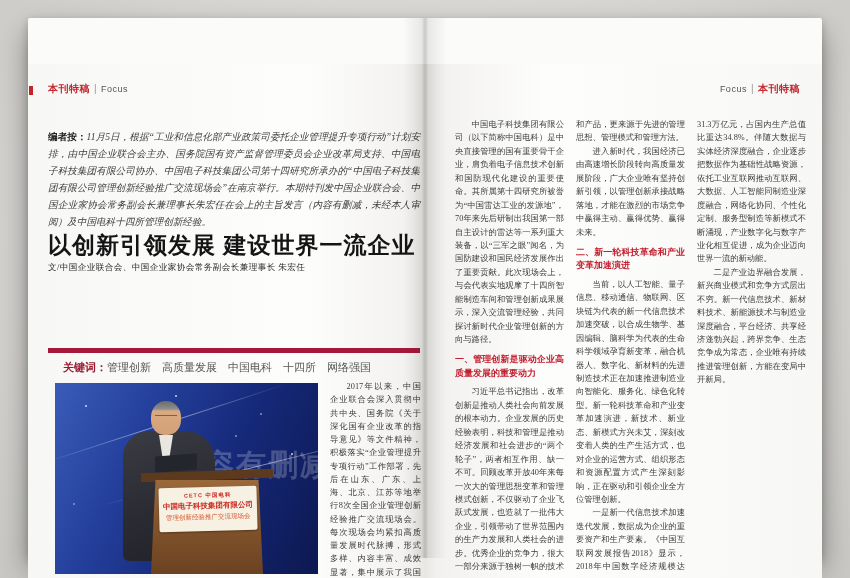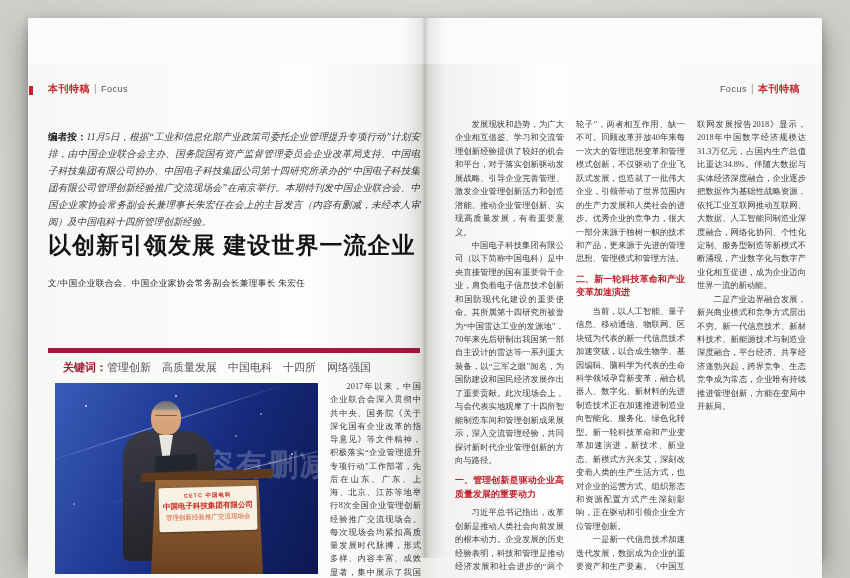--- a/index.html
+++ b/index.html
@@ -21,21 +21,21 @@
   .hdr .en{color:#555;font-size:9px;}
   .hdr-left{left:20px;}
   .hdr-right{right:22px;text-align:right;}
 
   .editor-note{position:absolute;left:20px;top:64px;width:372px;font-size:9.6px;line-height:1.78;
                color:#3c3c3c;text-align:justify;font-style:italic;}
   .editor-note .lbl{font-weight:bold;font-style:normal;color:#222;}
 
   .headline{position:absolute;left:20px;top:166px;width:372px;font-family:"Liberation Sans",sans-serif;
             font-size:23px;font-weight:900;color:#141414;letter-spacing:1px;white-space:nowrap;}
-  .byline{position:absolute;left:20px;top:214px;width:372px;font-size:8.6px;color:#2b2b2b;letter-spacing:0.4px;}
+  .byline{position:absolute;left:20px;top:198px;width:372px;font-size:8.6px;color:#2b2b2b;letter-spacing:0.4px;}
 
   .kw-bar{position:absolute;left:20px;top:284px;width:372px;height:5px;background:#a6183b;}
   .kw-line{position:absolute;left:35px;top:296px;width:372px;font-size:11px;color:#555;}
   .kw-line .lbl{color:#9a1b31;font-weight:bold;}
 
   .photo{position:absolute;left:27px;top:319px;width:263px;height:191px;overflow:hidden;
          background:linear-gradient(115deg,#3a5cb8 0%,#24409c 30%,#16297a 60%,#0c1850 100%);}
   .streak{position:absolute;width:260px;height:1px;background:linear-gradient(90deg,rgba(255,255,255,0),rgba(255,255,255,0.55),rgba(255,255,255,0));}
   .s1{top:40px;left:-20px;transform:rotate(-18deg);}
   .s2{top:86px;left:40px;transform:rotate(-14deg);width:300px;}
@@ -144,24 +144,24 @@
       <span>2018年第十二期</span>
     </div>
   </div>
 
   <div class="page right">
     <div class="hdr hdr-right">
       <span class="en">Focus</span><span class="div">|</span><span class="cn">本刊特稿</span>
     </div>
 
     <div class="rcols">
-      <p>发展现状和趋势，为广大企业相互借鉴、学习和交流管理创新经验提供了较好的机会和平台，对于落实创新驱动发展战略、引导企业完善管理、激发企业管理创新活力和创造潜能、推动企业管理创新、实现高质量发展，有着重要意义。</p>
       <p>中国电子科技集团有限公司（以下简称中国电科）是中央直接管理的国有重要骨干企业，肩负着电子信息技术创新和国防现代化建设的重要使命。其所属第十四研究所被誉为“中国雷达工业的发源地”，70年来先后研制出我国第一部自主设计的雷达等一系列重大装备，以“三军之眼”闻名，为国防建设和国民经济发展作出了重要贡献。此次现场会上，与会代表实地观摩了十四所智能制造车间和管理创新成果展示，深入交流管理经验，共同探讨新时代企业管理创新的方向与路径。</p>
       <div class="col-heading">一、管理创新是驱动企业高质量发展的重要动力</div>
       <p>习近平总书记指出，改革创新是推动人类社会向前发展的根本动力。企业发展的历史经验表明，科技和管理是推动经济发展和社会进步的“两个轮子”，两者相互作用、缺一不可。回顾改革开放40年来每一次大的管理思想变革和管理模式创新，不仅驱动了企业飞跃式发展，也造就了一批伟大企业，引领带动了世界范围内的生产力发展和人类社会的进步。优秀企业的竞争力，很大一部分来源于独树一帜的技术和产品，更来源于先进的管理思想、管理模式和管理方法。</p>
+      <p>进入新时代，我国经济已由高速增长阶段转向高质量发展阶段，广大企业唯有坚持创新引领，以管理创新承接战略落地，才能在激烈的市场竞争中赢得主动、赢得优势、赢得未来。</p>
       <div class="col-heading">二、新一轮科技革命和产业变革加速演进</div>
       <p>当前，以人工智能、量子信息、移动通信、物联网、区块链为代表的新一代信息技术加速突破，以合成生物学、基因编辑、脑科学为代表的生命科学领域孕育新变革，融合机器人、数字化、新材料的先进制造技术正在加速推进制造业向智能化、服务化、绿色化转型。新一轮科技革命和产业变革加速演进，新技术、新业态、新模式方兴未艾，深刻改变着人类的生产生活方式，也对企业的运营方式、组织形态和资源配置方式产生深刻影响，正在驱动和引领企业全方位管理创新。</p>
       <p>一是新一代信息技术加速迭代发展，数据成为企业的重要资产和生产要素。《中国互联网发展报告2018》显示，2018年中国数字经济规模达31.3万亿元，占国内生产总值比重达34.8%。伴随大数据与实体经济深度融合，企业逐步把数据作为基础性战略资源，依托工业互联网推动互联网、大数据、人工智能同制造业深度融合，网络化协同、个性化定制、服务型制造等新模式不断涌现，产业数字化与数字产业化相互促进，成为企业迈向世界一流的新动能。</p>
       <p>二是产业边界融合发展，新兴商业模式和竞争方式层出不穷。新一代信息技术、新材料技术、新能源技术与制造业深度融合，平台经济、共享经济蓬勃兴起，跨界竞争、生态竞争成为常态，企业唯有持续推进管理创新，方能在变局中开新局。</p>
     </div>
 
     <div class="footer footer-right">
       <span>2018年第十二期</span>
       <span class="mag-name">企业管理</span>
       <span class="pg-num">7</span>

